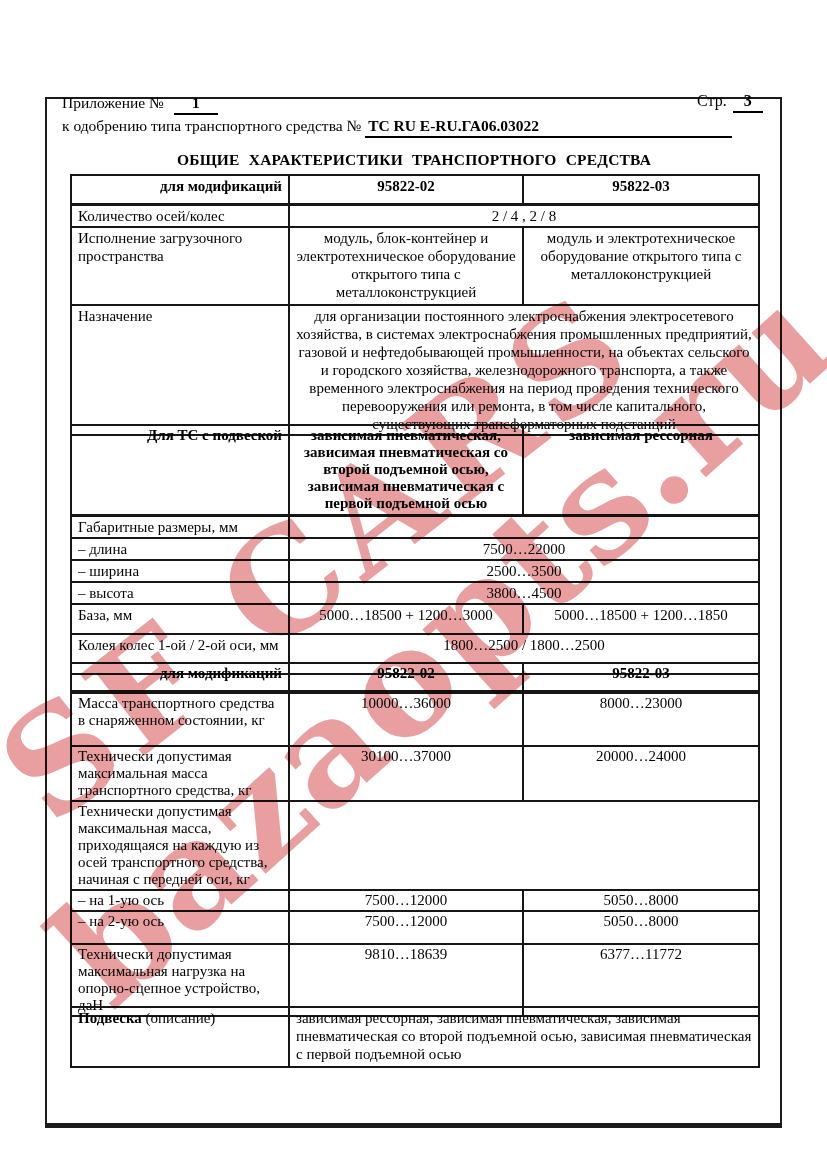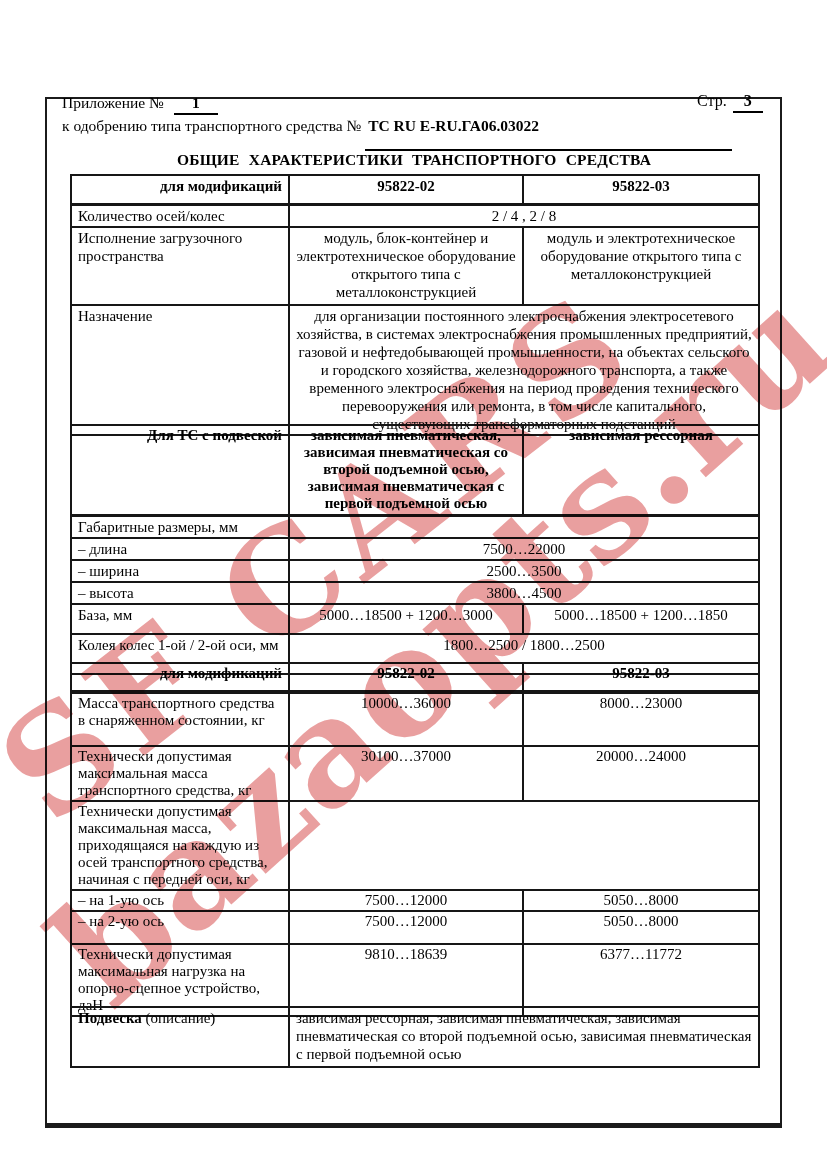--- a/index.html
+++ b/index.html
@@ -15,21 +15,21 @@
   .hdr-line1{position:absolute;left:62px;top:94px;font-size:15.5px;}
   .hdr-line2{position:absolute;left:62px;top:117px;font-size:15.5px;}
   .page-num{position:absolute;left:697px;top:92px;font-size:16px;}
   .u-num{
     display:inline-block;min-width:44px;text-align:center;font-weight:bold;
     border-bottom:2px solid #000;margin-left:10px;padding-bottom:1px;
   }
   .page-num .u-num{min-width:30px;margin-left:6px;}
   .approval-num{
     display:inline-block;width:364px;border-bottom:2.5px solid #000;
-    font-weight:bold;padding-left:3px;padding-bottom:14px;
+    font-weight:bold;padding-left:3px;padding-bottom:1px;
   }
   .doc-title{
     position:absolute;left:70px;top:151px;width:688px;text-align:center;
     font-weight:bold;font-size:15.5px;word-spacing:5px;letter-spacing:.2px;
   }
   
   table{
     position:absolute;left:70px;width:688px;border-collapse:collapse;
     table-layout:fixed;font-size:15px;line-height:18px;
   }

